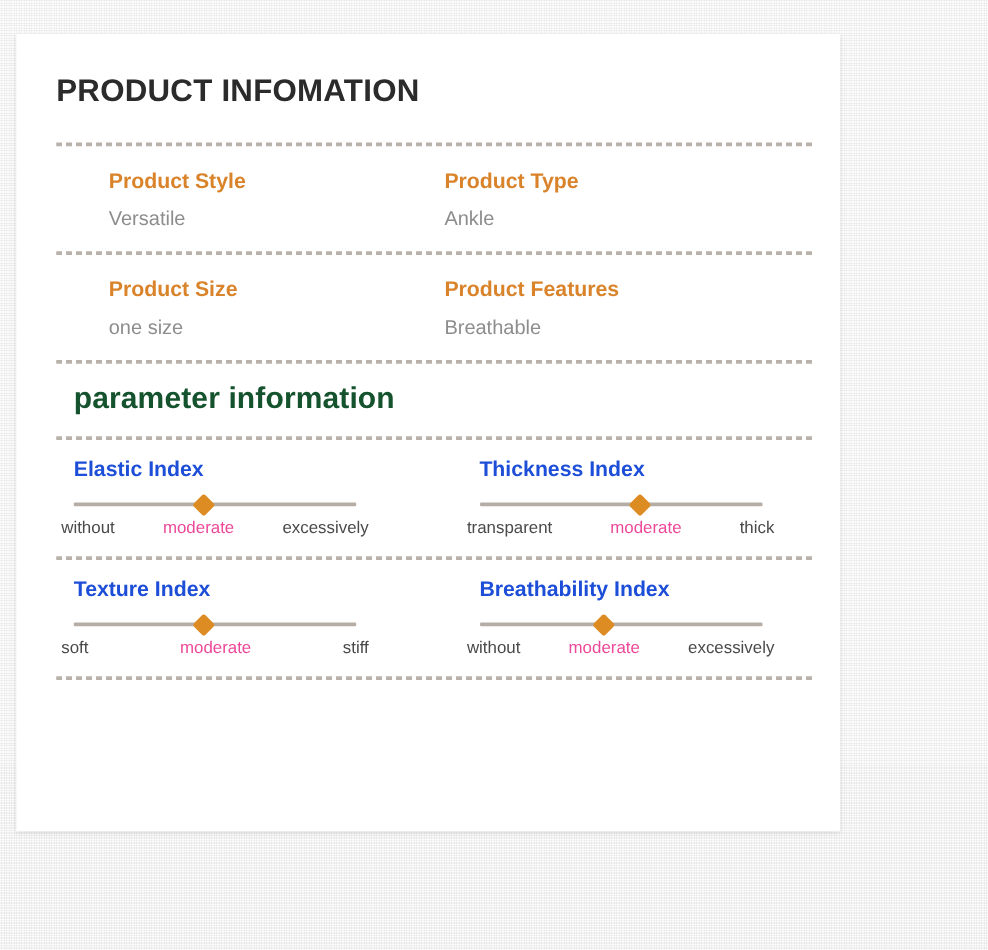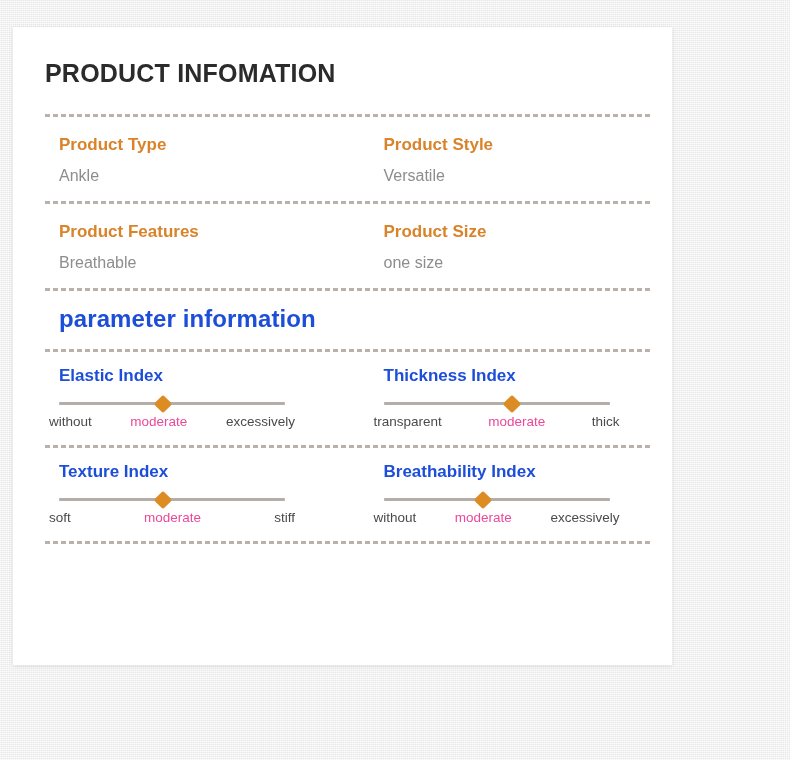--- a/index.html
+++ b/index.html
@@ -52,21 +52,21 @@
     font-weight: bold;
     color: #2b2b2b;
     letter-spacing: 0.2px;
     padding-top: 32px;
     padding-bottom: 26px;
   }
 
   .section-title {
     font-size: 24px;
     font-weight: bold;
-    color: #1d4ed8;
+    color: #14532d;
     padding: 14px 0 16px 14px;
     letter-spacing: 0.1px;
   }
 
   
   .info-row {
     display: flex;
     padding: 18px 0 16px 14px;
   }
   .info-col {
@@ -143,41 +143,41 @@
 <body>
 
 <div class="card">
   <div class="inner">
 
     <div class="main-title">PRODUCT INFOMATION</div>
 
     <div class="divider"></div>
 
     <div class="info-row">
+      <div class="info-col right">
+        <div class="info-label">Product Style</div>
+        <div class="info-value">Versatile</div>
+      </div>
       <div class="info-col left">
         <div class="info-label">Product Type</div>
         <div class="info-value">Ankle</div>
       </div>
+    </div>
+
+    <div class="divider"></div>
+
+    <div class="info-row">
       <div class="info-col right">
-        <div class="info-label">Product Style</div>
-        <div class="info-value">Versatile</div>
-      </div>
-    </div>
-
-    <div class="divider"></div>
-
-    <div class="info-row">
+        <div class="info-label">Product Size</div>
+        <div class="info-value">one size</div>
+      </div>
       <div class="info-col left">
         <div class="info-label">Product Features</div>
         <div class="info-value">Breathable</div>
       </div>
-      <div class="info-col right">
-        <div class="info-label">Product Size</div>
-        <div class="info-value">one size</div>
-      </div>
     </div>
 
     <div class="divider"></div>
 
     <div class="section-title">parameter information</div>
 
     <div class="divider"></div>
 
     <div class="param-row">
       <div class="param-col left">

